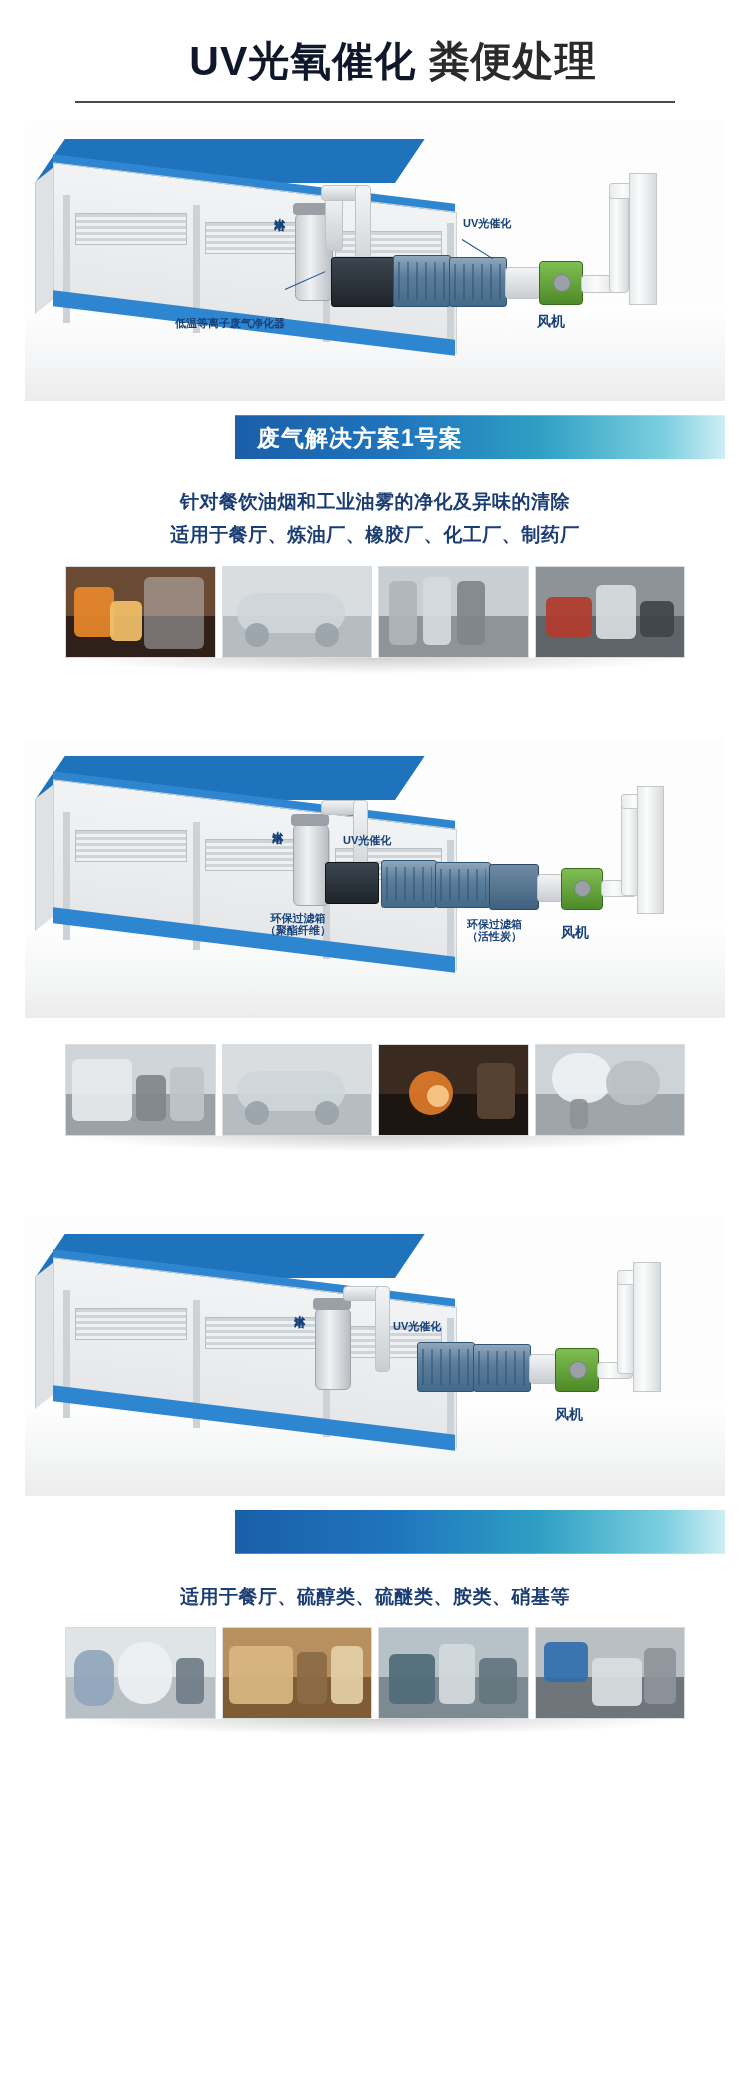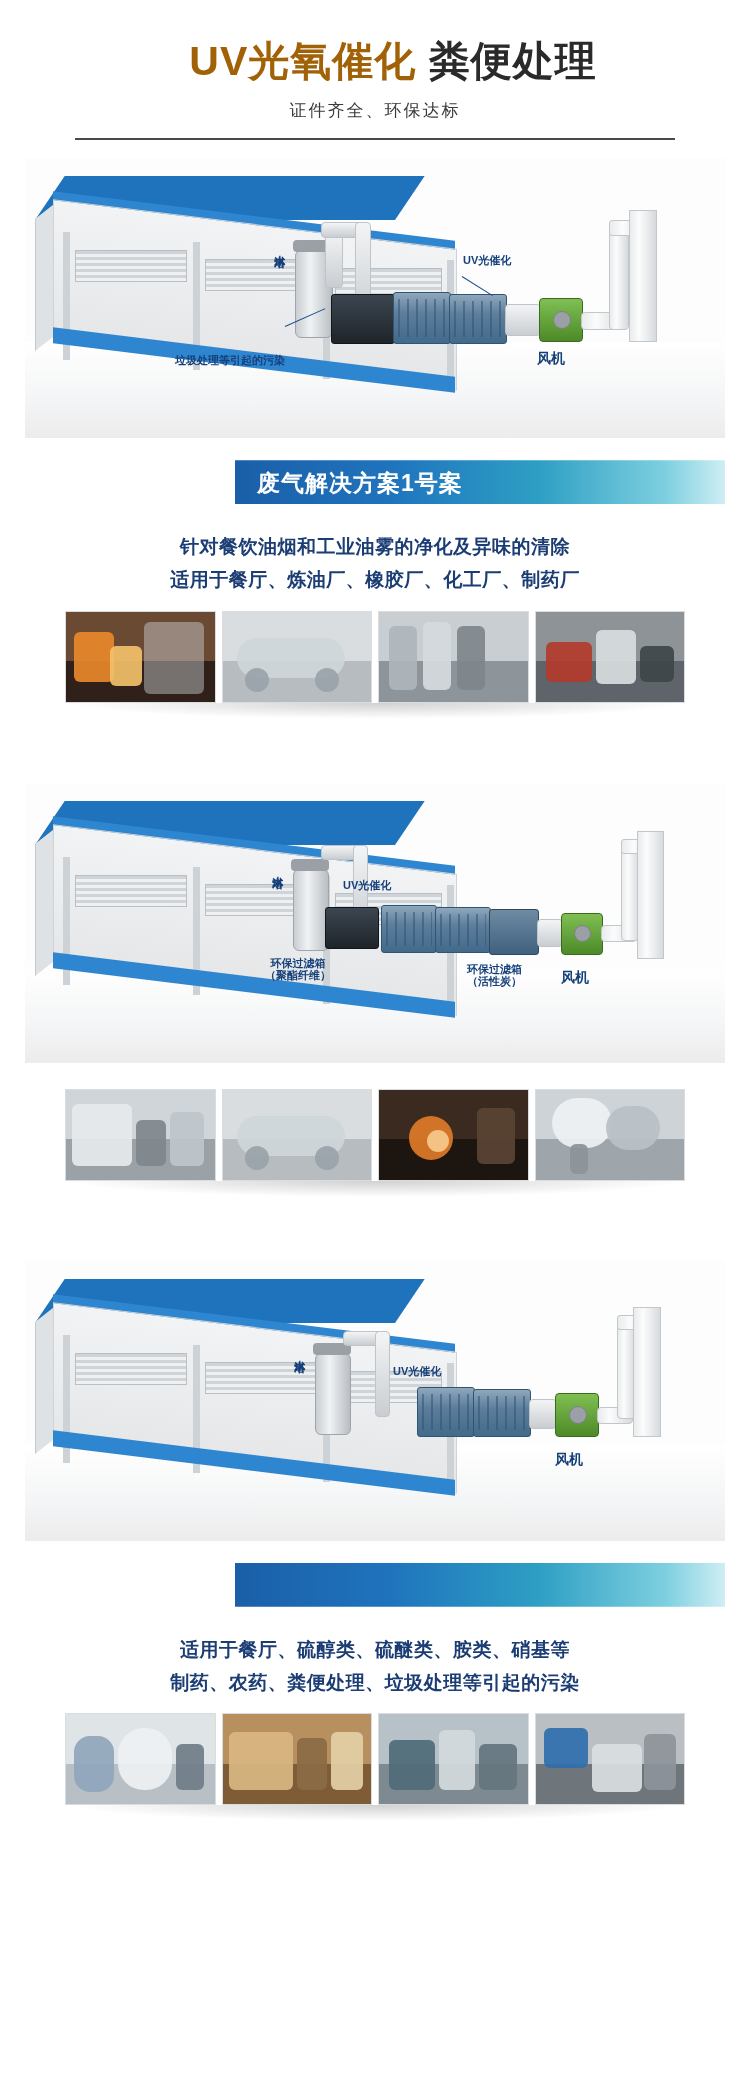--- a/index.html
+++ b/index.html
@@ -25,21 +25,21 @@
     padding-top: 38px;
     text-align: center;
   }
   .header-title {
     font-size: 41px;
     font-weight: bold;
     letter-spacing: 1px;
     line-height: 1.15;
   }
   .title-green {
-    color: #a16207;
+    color: #0f172a;
     margin-left: 36px;
   }
   .title-dark {
     color: #2a2a2a;
   }
   .header-sub {
     margin-top: 14px;
     font-size: 17px;
     color: #3a3a3a;
     letter-spacing: 2px;
@@ -211,21 +211,21 @@
     background: #1a4d8f;
     height: 1px;
     transform-origin: left center;
   }
 
   
   .banner-wrap {
     position: relative;
     width: 700px;
     height: 44px;
-    margin: 22px auto 0;
+    margin: 14px auto 0;
   }
   .banner {
     position: absolute;
     left: 210px;
     top: 0;
     width: 490px;
     height: 44px;
     background: linear-gradient(90deg,#1a5fa8 0%,#1f74bd 32%,#2e9fc4 62%,#7ed0e0 88%,#cfeef4 100%);
     clip-path: polygon(0 0, 100% 0, 100% 100%, 0 100%);
   }
@@ -300,21 +300,20 @@
 </head>
 <body>
 
 <div class="page">
 
   <div class="header">
     <div class="header-title">
       <span class="title-green">UV光氧催化</span>
       <span class="title-dark">粪便处理</span>
     </div>
-    <div class="header-sub">证件齐全、环保达标</div>
     <div class="header-rule"></div>
   </div>
 
   <div class="section">
     <div class="scene">
       <div class="floor"></div>
 
       <div class="bld">
         <div class="roof-top"></div>
         <div class="roof-edge"></div>
@@ -347,21 +346,21 @@
       <div class="fan" style="left:514px;top:140px;width:42px;height:42px;"></div>
       <div class="fan-hub" style="left:528px;top:153px;width:16px;height:16px;"></div>
 
       <div class="stack" style="left:556px;top:154px;width:40px;height:16px;border-radius:4px;"></div>
       <div class="stack" style="left:584px;top:70px;width:18px;height:100px;border-radius:4px;"></div>
       <div class="stack" style="left:584px;top:62px;width:36px;height:14px;border-radius:3px;"></div>
       <div class="stack" style="left:604px;top:52px;width:26px;height:130px;"></div>
 
       <div class="lbl vert blue" style="left:248px;top:88px;">水淋塔</div>
       <div class="leader" style="left:260px;top:168px;width:44px;transform:rotate(-24deg);"></div>
-      <div class="lbl blue" style="left:150px;top:196px;">垃圾处理等引起的污染</div>
+      <div class="lbl blue" style="left:150px;top:196px;">低温等离子废气净化器</div>
       <div class="leader" style="left:437px;top:118px;width:36px;transform:rotate(32deg);"></div>
       <div class="lbl blue" style="left:438px;top:96px;">UV光催化</div>
       <div class="lbl blue" style="left:512px;top:192px;font-size:14px;">风机</div>
     </div>
 
     <div class="banner-wrap">
       <div class="banner">
         <div class="arrow"></div>
         <div class="banner-text">废气解决方案1号案</div>
       </div>
@@ -541,21 +540,20 @@
     </div>
 
     <div class="banner-wrap">
       <div class="banner">
         <div class="arrow"></div>
       </div>
     </div>
 
     <div class="desc">
       <div>适用于餐厅、硫醇类、硫醚类、胺类、硝基等</div>
-      <div>制药、农药、粪便处理、垃圾处理等引起的污染</div>
     </div>
 
     <div class="photos">
       <div class="photo">
         <div class="sky" style="background:#dfe4e7"></div>
           <div class="ground" style="background:#b9c0c5"></div>
         <div class="blobA" style="left:8px;top:22px;width:40px;height:56px;background:#8fa6bb;border-radius:16px"></div>
         <div class="blobB" style="left:52px;top:14px;width:54px;height:62px;background:#eef1f3;border-radius:26px"></div>
         <div class="blobC" style="left:110px;top:30px;width:28px;height:46px;background:#6f7d88"></div>
       </div>

